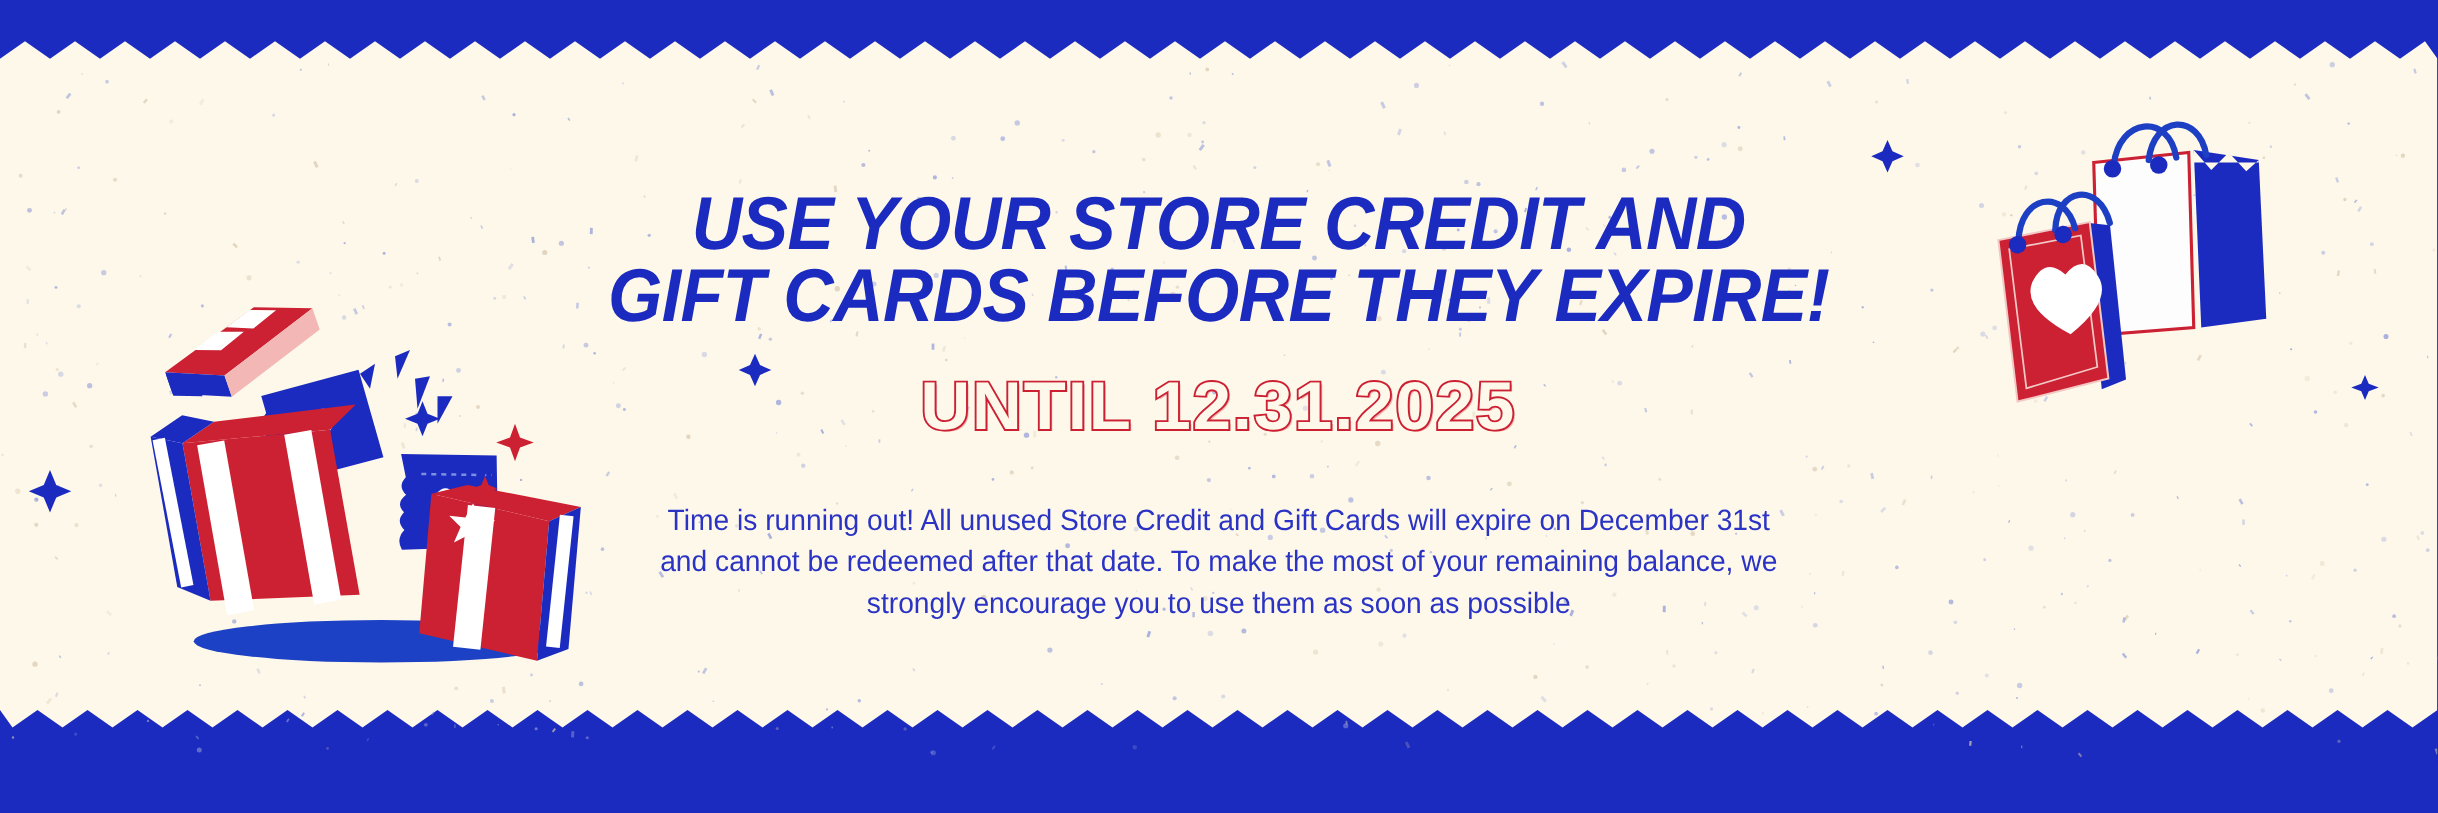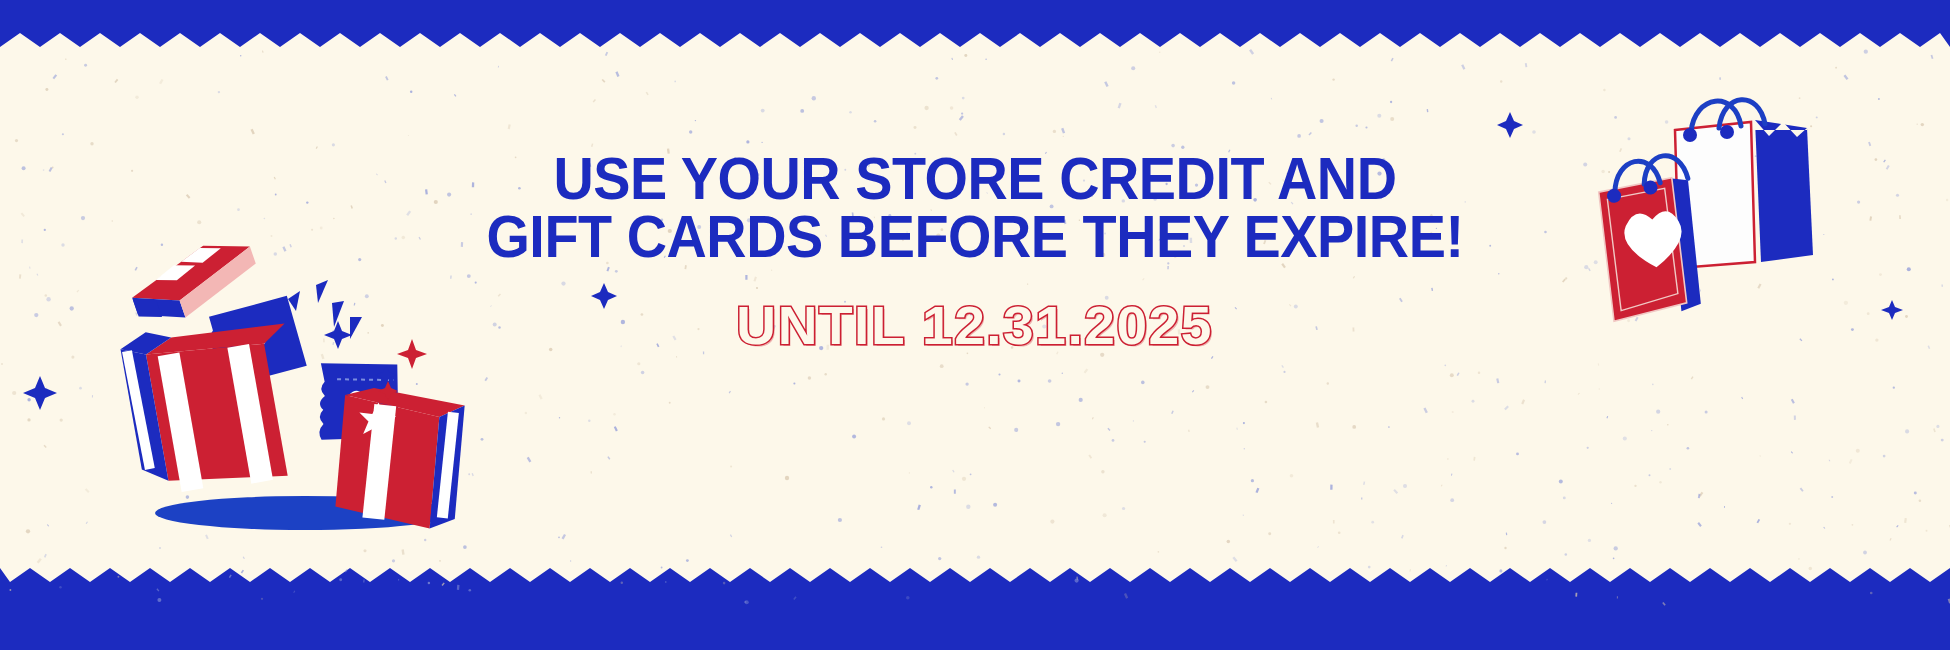--- a/index.html
+++ b/index.html
@@ -29,21 +29,21 @@
     color:#1c2bbf;
     font-family:"Liberation Sans",sans-serif;
     font-weight:bold;
     font-size:60px;
     line-height:58px;
     letter-spacing:-0.5px;
     text-align:center;
     transform:scaleX(0.93);
     white-space:nowrap;
   }
-  .hl-wrap{position:absolute;top:150px;left:0;width:1950px;text-align:center;}
+  .hl-wrap{position:absolute;top:150px;left:0;width:1950px;text-align:center;font-style:italic;}
 
   .date-wrap{position:absolute;top:297px;left:0;width:1950px;text-align:center;text-decoration:underline;}
   .date{
     display:inline-block;
     font-family:"Liberation Sans",sans-serif;
     font-weight:bold;
     font-size:54px;
     line-height:56px;
     letter-spacing:1.5px;
     color:#fdf8ea;
@@ -801,16 +801,19 @@
 
     <div class="hl-wrap">
       <div class="headline">USE YOUR STORE CREDIT AND</div>
       <div class="headline">GIFT CARDS BEFORE THEY EXPIRE!</div>
     </div>
 
     <div class="date-wrap">
       <span class="date">UNTIL 12.31.2025</span>
     </div>
 
+    <div class="body-wrap">
+      <p class="body-p">Time is running out! All unused Store Credit and Gift Cards will expire on December 31st and cannot be redeemed after that date. To make the most of your remaining balance, we strongly encourage you to use them as soon as possible</p>
+    </div>
 
   </div>
 
 </div>
 
 </body></html>

